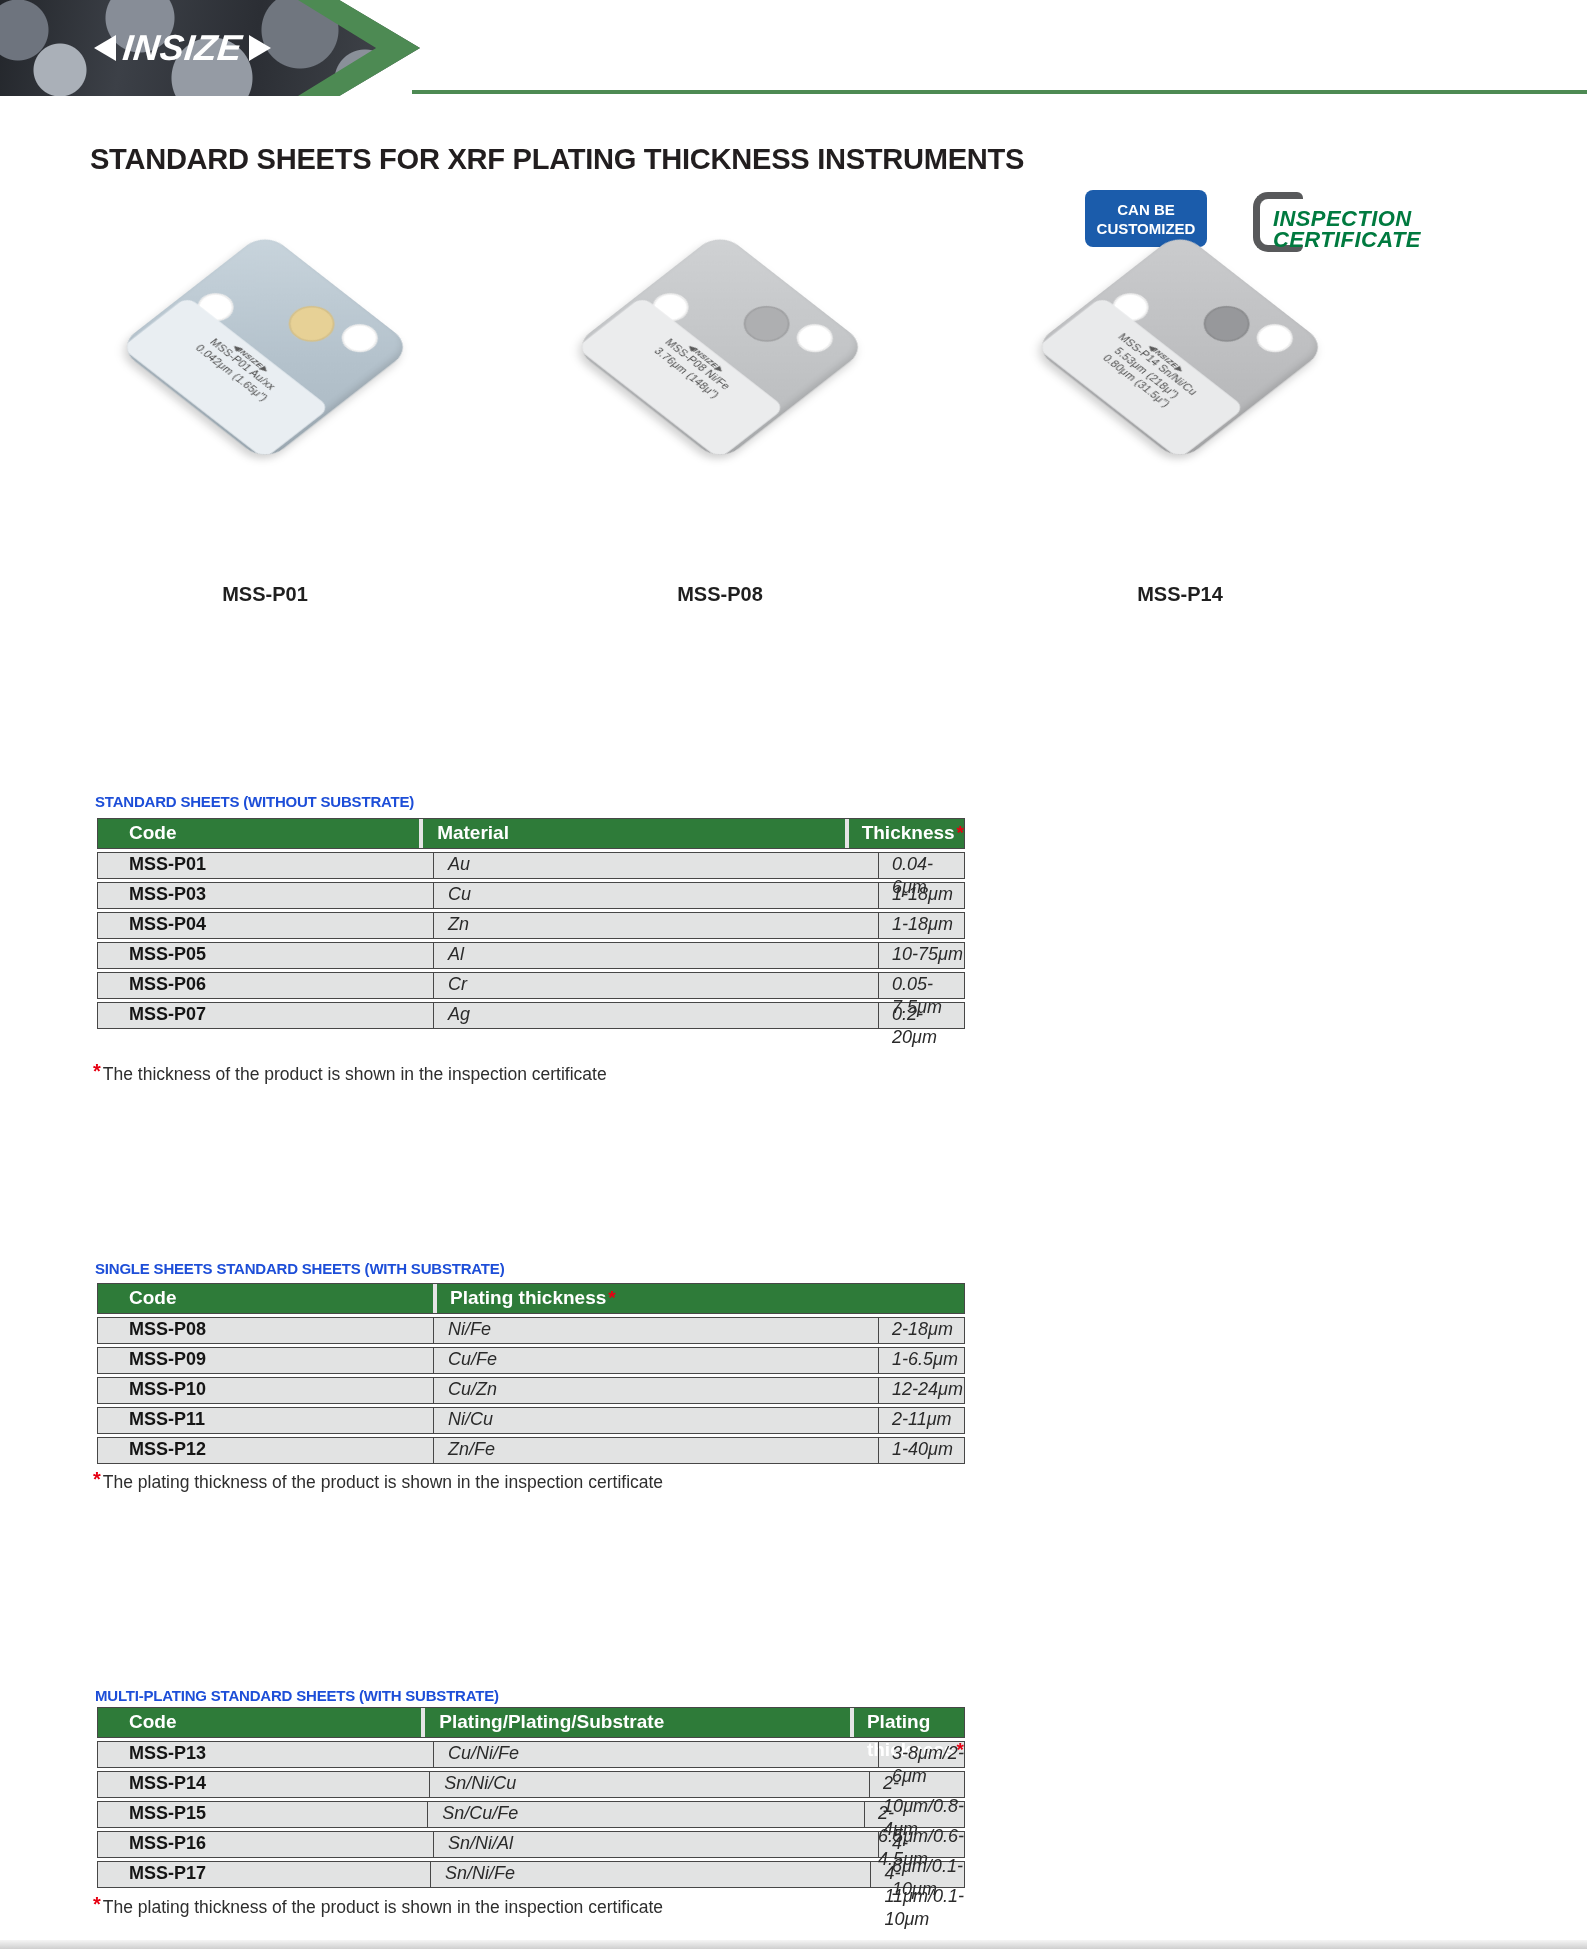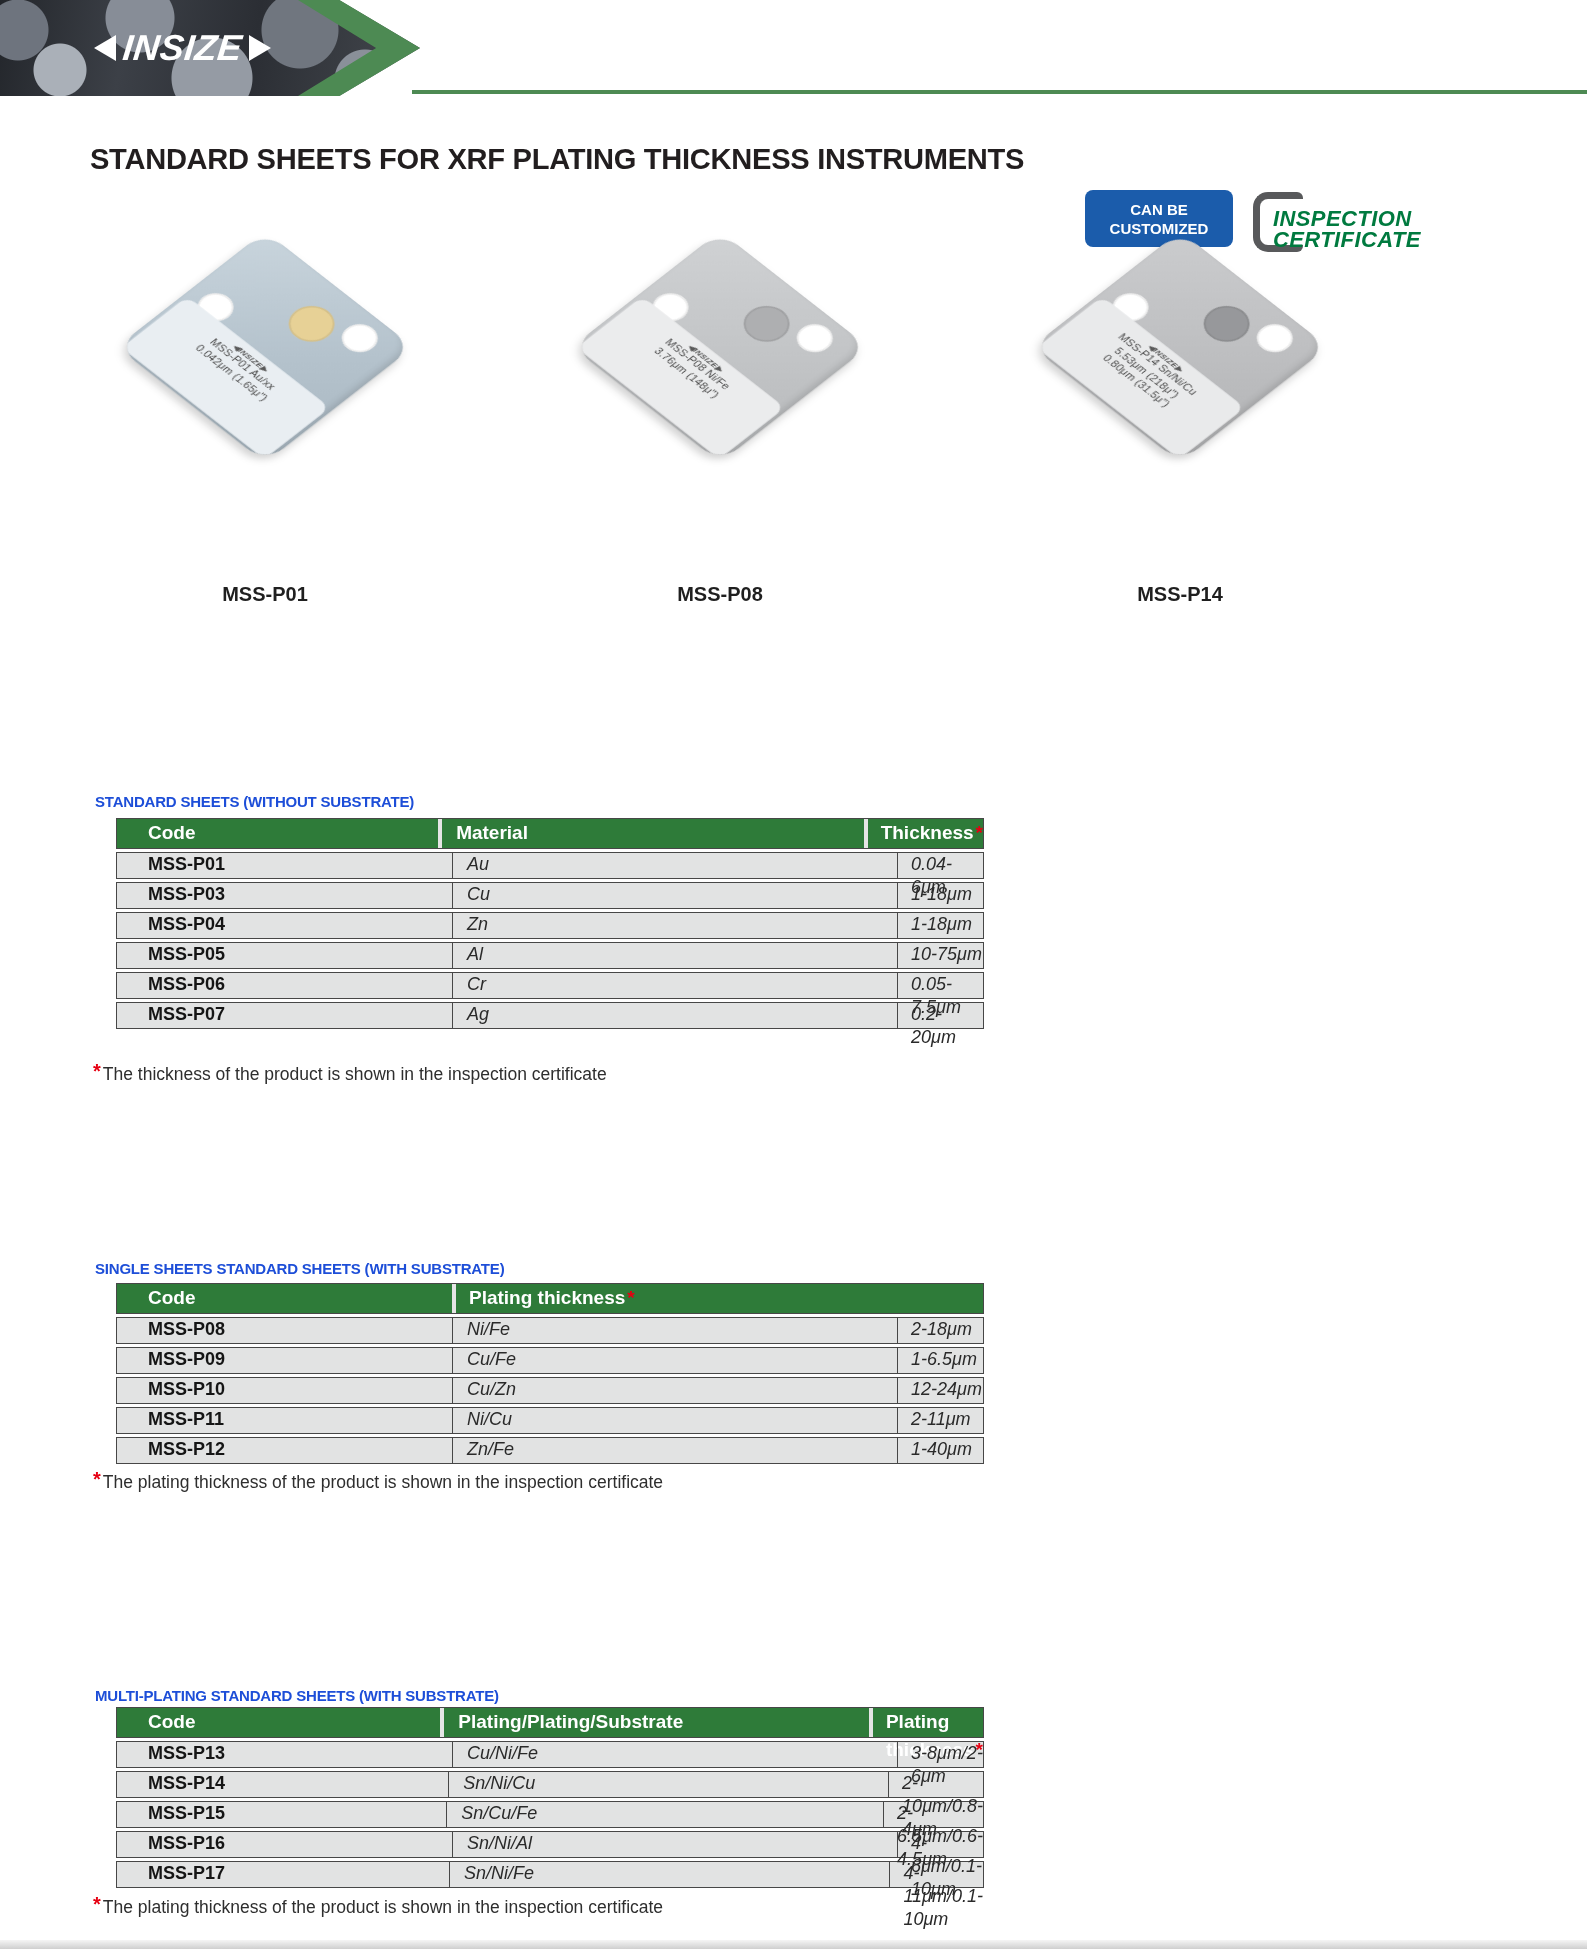--- a/index.html
+++ b/index.html
@@ -24,21 +24,21 @@
   .greenline { position:absolute; left:412px; right:0; top:90px; height:4px; background:#4d8a53; }
   .logo { position:absolute; left:94px; top:27px; display:flex; align-items:center; gap:7px; }
   .tri { width:0; height:0; border-top:13px solid transparent; border-bottom:13px solid transparent; }
   .tri-l { border-right:22px solid #fff; }
   .tri-r { border-left:22px solid #fff; }
   .logo-text { color:#fff; font-size:36px; font-weight:bold; font-style:italic; transform:skewX(-6deg); letter-spacing:0.5px; }
 
   
   .page-title { position:absolute; left:90px; top:142px; font-size:30px; font-weight:bold; color:#221e1f;
     letter-spacing:-0.3px; transform:scaleX(0.97); transform-origin:left top; white-space:nowrap; }
-  .badge-customized { position:absolute; left:1085px; top:190px; width:148px; height:57px; background:#1b5cab;
+  .badge-customized { position:absolute; left:1085px; top:190px; width:122px; height:57px; background:#1b5cab;
     border-radius:8px; color:#fff; font-weight:bold; font-size:15px; line-height:19px; text-align:center;
     display:flex; flex-direction:column; justify-content:center; }
   .cert-bracket { position:absolute; left:1253px; top:192px; width:50px; height:60px;
     border:7px solid #58595b; border-right:none; border-radius:15px 6px 6px 15px; }
   .cert-text { position:absolute; left:1273px; top:208px; color:#007a3f; font-style:italic; font-weight:bold;
     font-size:22px; line-height:21px; letter-spacing:0.4px; white-space:nowrap; }
 
   
   .product { position:absolute; top:228px; width:300px; height:380px; }
   .product-1 { left:115px; } .product-2 { left:570px; } .product-3 { left:1030px; }
@@ -68,21 +68,21 @@
 
   
   .bullets { position:absolute; left:95px; top:648px; list-style:none; }
   .bullets li { font-size:17.5px; color:#3b3b3b; line-height:25.5px; }
   .bullets li::before { content:""; display:inline-block; width:7px; height:7px; background:#1a1a1a;
     margin-right:9px; vertical-align:3px; }
 
   
   .sec-title { position:absolute; left:95px; font-size:15px; font-weight:bold; color:#1d4ed8; letter-spacing:-0.2px; }
   .sec1-title { top:793px; } .sec2-title { top:1260px; } .sec3-title { top:1687px; }
-  .table-wrap { position:absolute; left:108px; width:876px;padding-left:8px; }
+  .table-wrap { position:absolute; left:89px; width:876px;padding-left:8px; }
   .t1 { top:818px; } .t2 { top:1283px; } .t3 { top:1707px; }
   .thead { display:flex; background:#2e7b39; border:1.5px solid #474747; height:31px; margin-bottom:3px; }
   .th { color:#fff; font-weight:bold; font-size:19px; line-height:28px; }
   .th + .th { border-left:4px solid #e5e5e5; }
   .trow { display:flex; height:27px; background:#e2e3e3; border:1.5px solid #474747; margin-top:3px; }
   .trow:first-child { margin-top:0; }
   .c0 { width:335px; padding-left:31px; }
   .c1 { width:445px; padding-left:14px; }
   .c2 { flex:1; padding-left:13px; }
   .td { font-size:18px; line-height:23px; color:#2a2a2a; }

